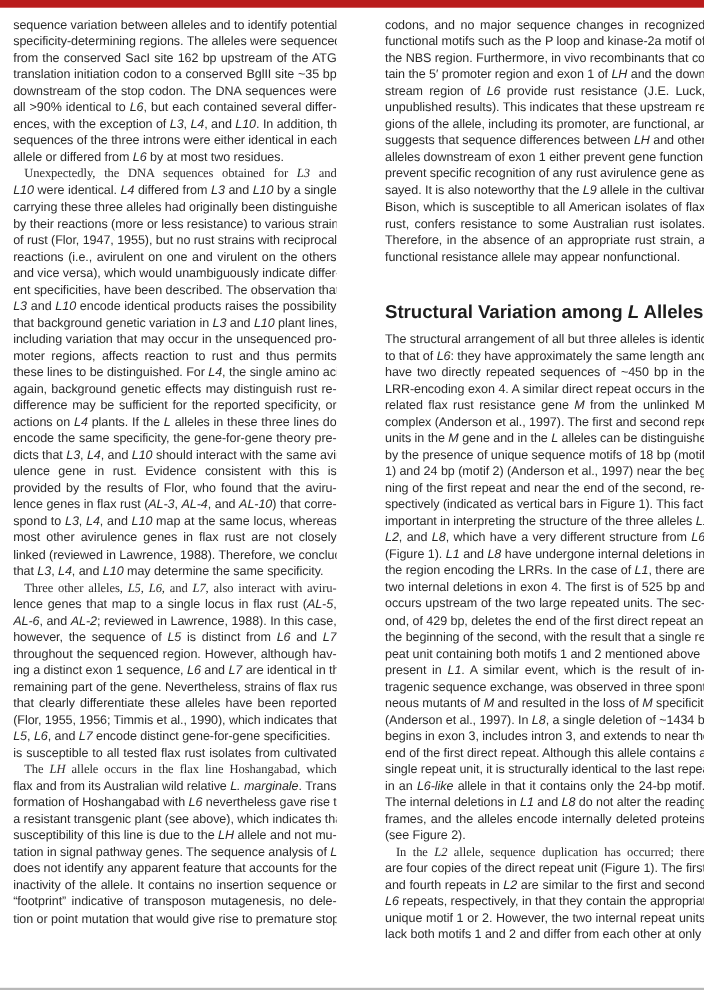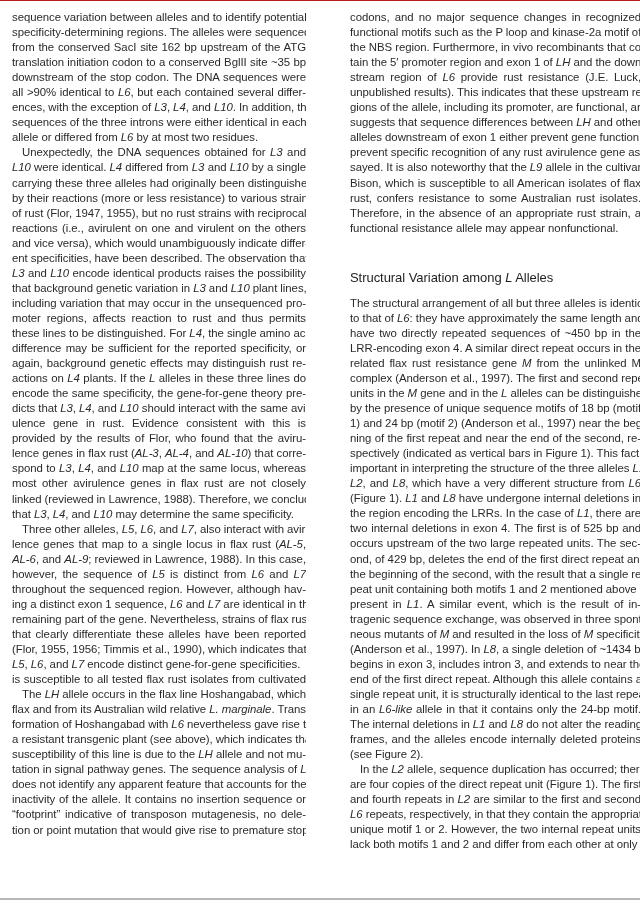--- a/index.html
+++ b/index.html
@@ -5,38 +5,38 @@
   html, body { margin: 0; padding: 0; }
   body {
     width: 640px; height: 900px; overflow: hidden;
     background: #ffffff;
     font-family: "Liberation Sans", sans-serif;
     color: #2a2a2a;
     position: relative;
   }
   .page {
     position: absolute; left: 0; top: 0; width: 640px; height: 900px;
-    border-top: 1px solid #b91c1c;
+    border-top: 7px solid #b91c1c;
     border-bottom: 2px solid #b8b8b8;
     box-sizing: border-box;
   }
   .col {
     position: absolute; top: 9px;
     font-size: 11.4px; line-height: 15.05px;
     text-align: justify;
     letter-spacing: -0.05px;
   }
   .col-left { left: 12px; width: 294px; }
   .col-right { left: 350px; width: 291px; }
   .line { display: block; white-space: nowrap; text-align: justify; text-align-last: justify; height: 15.05px; overflow: hidden; }
   .line.last { text-align-last: left; }
-  .indent { padding-left: 10px; }
+  .indent { padding-left: 10px; font-family: Liberation Serif, serif; }
   i { font-style: italic; }
   .heading {
-    font-weight: normal; font-size: 13px; line-height: 15px;
+    font-weight: bold; font-size: 17px; line-height: 15px;
     color: #1e1e1e; margin-top: 34px; margin-bottom: 11px;
   }
 </style>
 </head>
 <body>
 
 <div class="page">
   <div class="col col-left" id="left-col">
       <div>
         <span class="line">sequence variation between alleles and to identify potential</span>
@@ -56,37 +56,37 @@
         <span class="line">by their reactions (more or less resistance) to various strains</span>
         <span class="line">of rust (Flor, 1947, 1955), but no rust strains with reciprocal</span>
         <span class="line">reactions (i.e., avirulent on one and virulent on the others</span>
         <span class="line">and vice versa), which would unambiguously indicate differ-</span>
         <span class="line">ent specificities, have been described. The observation that</span>
         <span class="line"><i>L3</i> and <i>L10</i> encode identical products raises the possibility</span>
         <span class="line">that background genetic variation in <i>L3</i> and <i>L10</i> plant lines,</span>
         <span class="line">including variation that may occur in the unsequenced pro-</span>
         <span class="line">moter regions, affects reaction to rust and thus permits</span>
         <span class="line">these lines to be distinguished. For <i>L4</i>, the single amino acid</span>
+        <span class="line">again, background genetic effects may distinguish rust re-</span>
         <span class="line">difference may be sufficient for the reported specificity, or</span>
-        <span class="line">again, background genetic effects may distinguish rust re-</span>
         <span class="line">actions on <i>L4</i> plants. If the <i>L</i> alleles in these three lines do</span>
         <span class="line">encode the same specificity, the gene-for-gene theory pre-</span>
         <span class="line">dicts that <i>L3</i>, <i>L4</i>, and <i>L10</i> should interact with the same avir-</span>
         <span class="line">ulence gene in rust. Evidence consistent with this is</span>
         <span class="line">provided by the results of Flor, who found that the aviru-</span>
         <span class="line">lence genes in flax rust (<i>AL-3</i>, <i>AL-4</i>, and <i>AL-10</i>) that corre-</span>
         <span class="line">spond to <i>L3</i>, <i>L4</i>, and <i>L10</i> map at the same locus, whereas</span>
         <span class="line">most other avirulence genes in flax rust are not closely</span>
         <span class="line">linked (reviewed in Lawrence, 1988). Therefore, we conclude</span>
         <span class="line last">that <i>L3</i>, <i>L4</i>, and <i>L10</i> may determine the same specificity.</span>
       </div>
       <div>
         <span class="line indent">Three other alleles, <i>L5</i>, <i>L6</i>, and <i>L7</i>, also interact with aviru-</span>
         <span class="line">lence genes that map to a single locus in flax rust (<i>AL-5</i>,</span>
-        <span class="line"><i>AL-6</i>, and <i>AL-9</i>; reviewed in Lawrence, 1988). In this case,</span>
+        <span class="line"><i>AL-6</i>, and <i>AL-2</i>; reviewed in Lawrence, 1988). In this case,</span>
         <span class="line">however, the sequence of <i>L5</i> is distinct from <i>L6</i> and <i>L7</i></span>
         <span class="line">throughout the sequenced region. However, although hav-</span>
         <span class="line">ing a distinct exon 1 sequence, <i>L6</i> and <i>L7</i> are identical in the</span>
         <span class="line">remaining part of the gene. Nevertheless, strains of flax rust</span>
         <span class="line">that clearly differentiate these alleles have been reported</span>
         <span class="line">(Flor, 1955, 1956; Timmis et al., 1990), which indicates that</span>
         <span class="line last"><i>L5</i>, <i>L6</i>, and <i>L7</i> encode distinct gene-for-gene specificities.</span>
       </div>
       <div>
         <span class="line">is susceptible to all tested flax rust isolates from cultivated</span>

